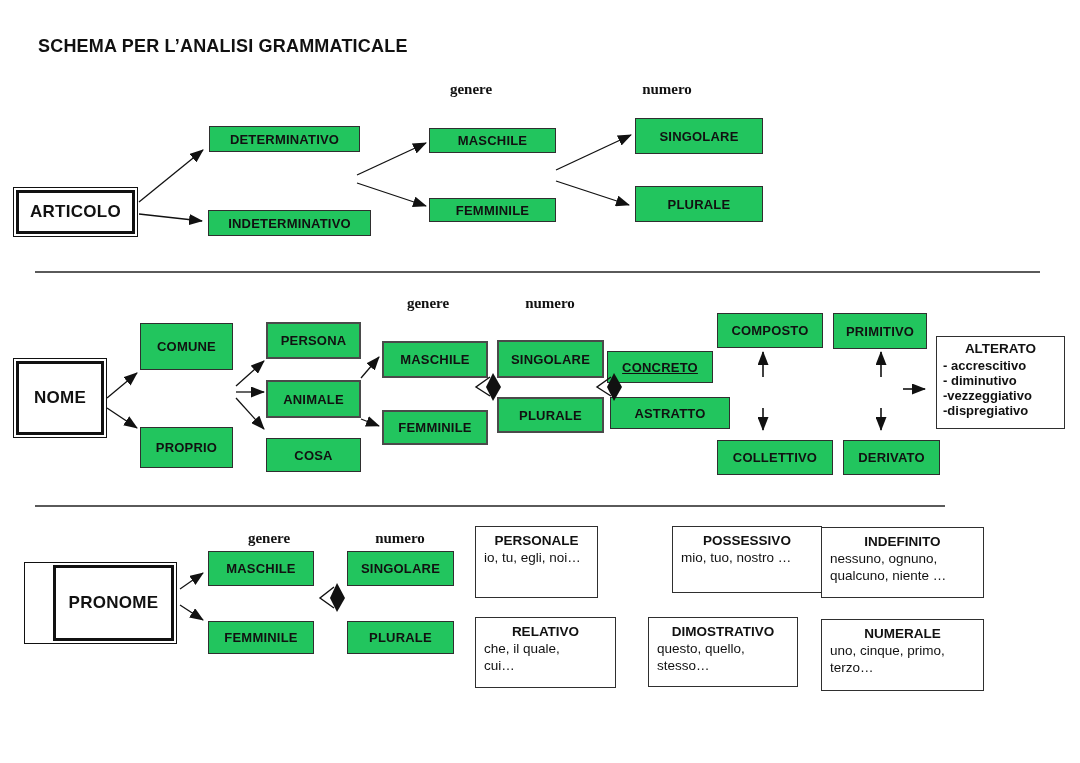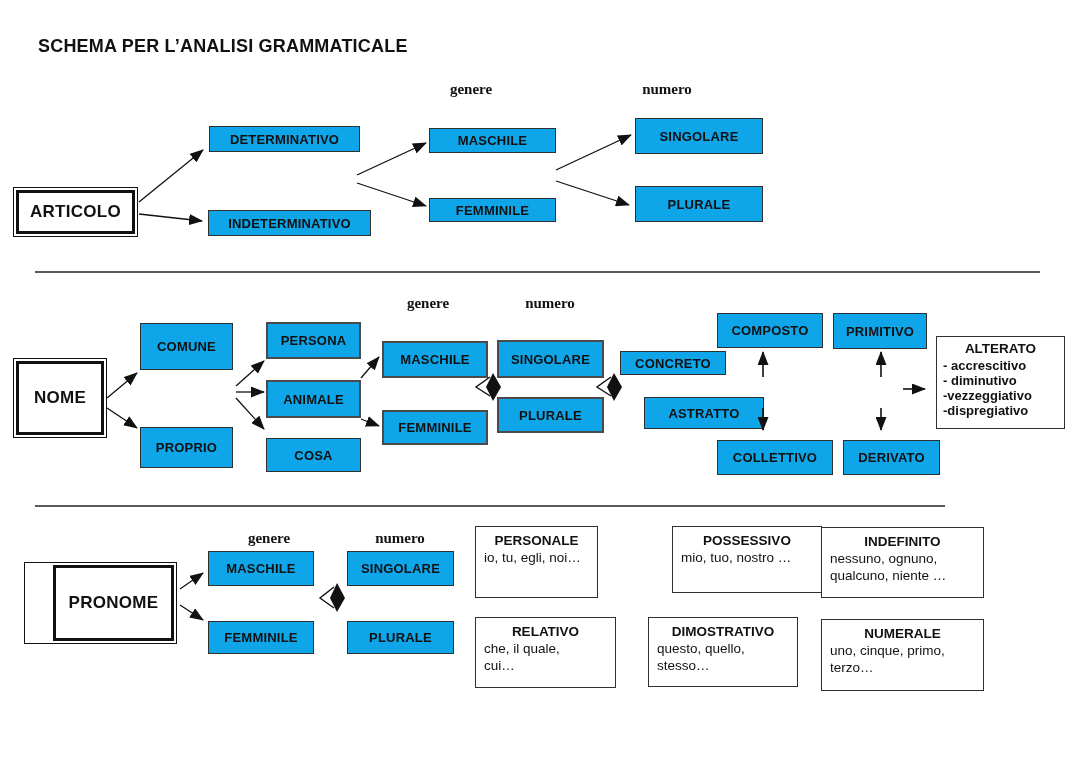--- a/index.html
+++ b/index.html
@@ -1,19 +1,19 @@
 <!DOCTYPE html>
 <html><head>
 <meta charset="utf-8">
 <style>
   html,body{margin:0;padding:0;background:#e8e8e8;}
   .page{position:relative;width:1080px;height:763px;background:#ffffff;overflow:hidden;
         font-family:"Liberation Sans",sans-serif;color:#111;}
   .title{position:absolute;left:38px;top:36px;font-size:18px;font-weight:bold;letter-spacing:.2px;z-index:2;}
-  .box{position:absolute;background:#0ea5e9;border:1.5px solid #2f2f2f;box-sizing:border-box;
+  .box{position:absolute;background:#22c55e;border:1.5px solid #2f2f2f;box-sizing:border-box;
        display:flex;align-items:center;justify-content:center;text-align:center;
        font-weight:bold;font-size:13px;letter-spacing:.2px;z-index:2;}
   .box.thick{border-width:2px;border-color:#4a4a4a;}
   .dbox{position:absolute;background:#fff;border:1.5px solid #111;padding:2px;box-sizing:border-box;z-index:2;}
   .dbox-in{border:3px solid #111;width:100%;height:100%;box-sizing:border-box;background:#fff;
            display:flex;align-items:center;justify-content:center;font-weight:bold;font-size:17px;letter-spacing:.3px;}
   .sh{position:absolute;font-family:"Liberation Serif",serif;font-weight:bold;font-size:15px;
       text-align:center;z-index:2;}
   .tbox{position:absolute;background:#fff;border:1.5px solid #2f2f2f;box-sizing:border-box;
         padding:6px 8px;z-index:2;}
@@ -52,22 +52,22 @@
   </div>
   <div class="box" style="left:140px;top:323px;width:93px;height:47px;">COMUNE</div>
   <div class="box" style="left:140px;top:427px;width:93px;height:41px;">PROPRIO</div>
   <div class="box thick" style="left:266px;top:322px;width:95px;height:37px;">PERSONA</div>
   <div class="box thick" style="left:266px;top:380px;width:95px;height:38px;">ANIMALE</div>
   <div class="box" style="left:266px;top:438px;width:95px;height:34px;">COSA</div>
   <div class="box thick" style="left:382px;top:341px;width:106px;height:37px;">MASCHILE</div>
   <div class="box thick" style="left:382px;top:410px;width:106px;height:35px;">FEMMINILE</div>
   <div class="box thick" style="left:497px;top:340px;width:107px;height:38px;">SINGOLARE</div>
   <div class="box thick" style="left:497px;top:397px;width:107px;height:36px;">PLURALE</div>
-  <div class="box" style="left:620px;top:351px;width:106px;height:24px;">CONCRETO</div>
-  <div class="box" style="left:644px;top:397px;width:120px;height:32px;">ASTRATTO</div>
+  <div class="box" style="left:607px;top:351px;width:106px;height:32px;text-decoration:underline;">CONCRETO</div>
+  <div class="box" style="left:610px;top:397px;width:120px;height:32px;">ASTRATTO</div>
   <div class="box" style="left:717px;top:313px;width:106px;height:35px;">COMPOSTO</div>
   <div class="box" style="left:833px;top:313px;width:94px;height:36px;">PRIMITIVO</div>
   <div class="box" style="left:717px;top:440px;width:116px;height:35px;">COLLETTIVO</div>
   <div class="box" style="left:843px;top:440px;width:97px;height:35px;">DERIVATO</div>
 
   <div class="tbox alterato" style="left:936px;top:336px;width:129px;height:93px;">
     <div class="t">ALTERATO</div>
     <div class="li">- accrescitivo</div>
     <div class="li">- diminutivo</div>
     <div class="li">-vezzeggiativo</div>

